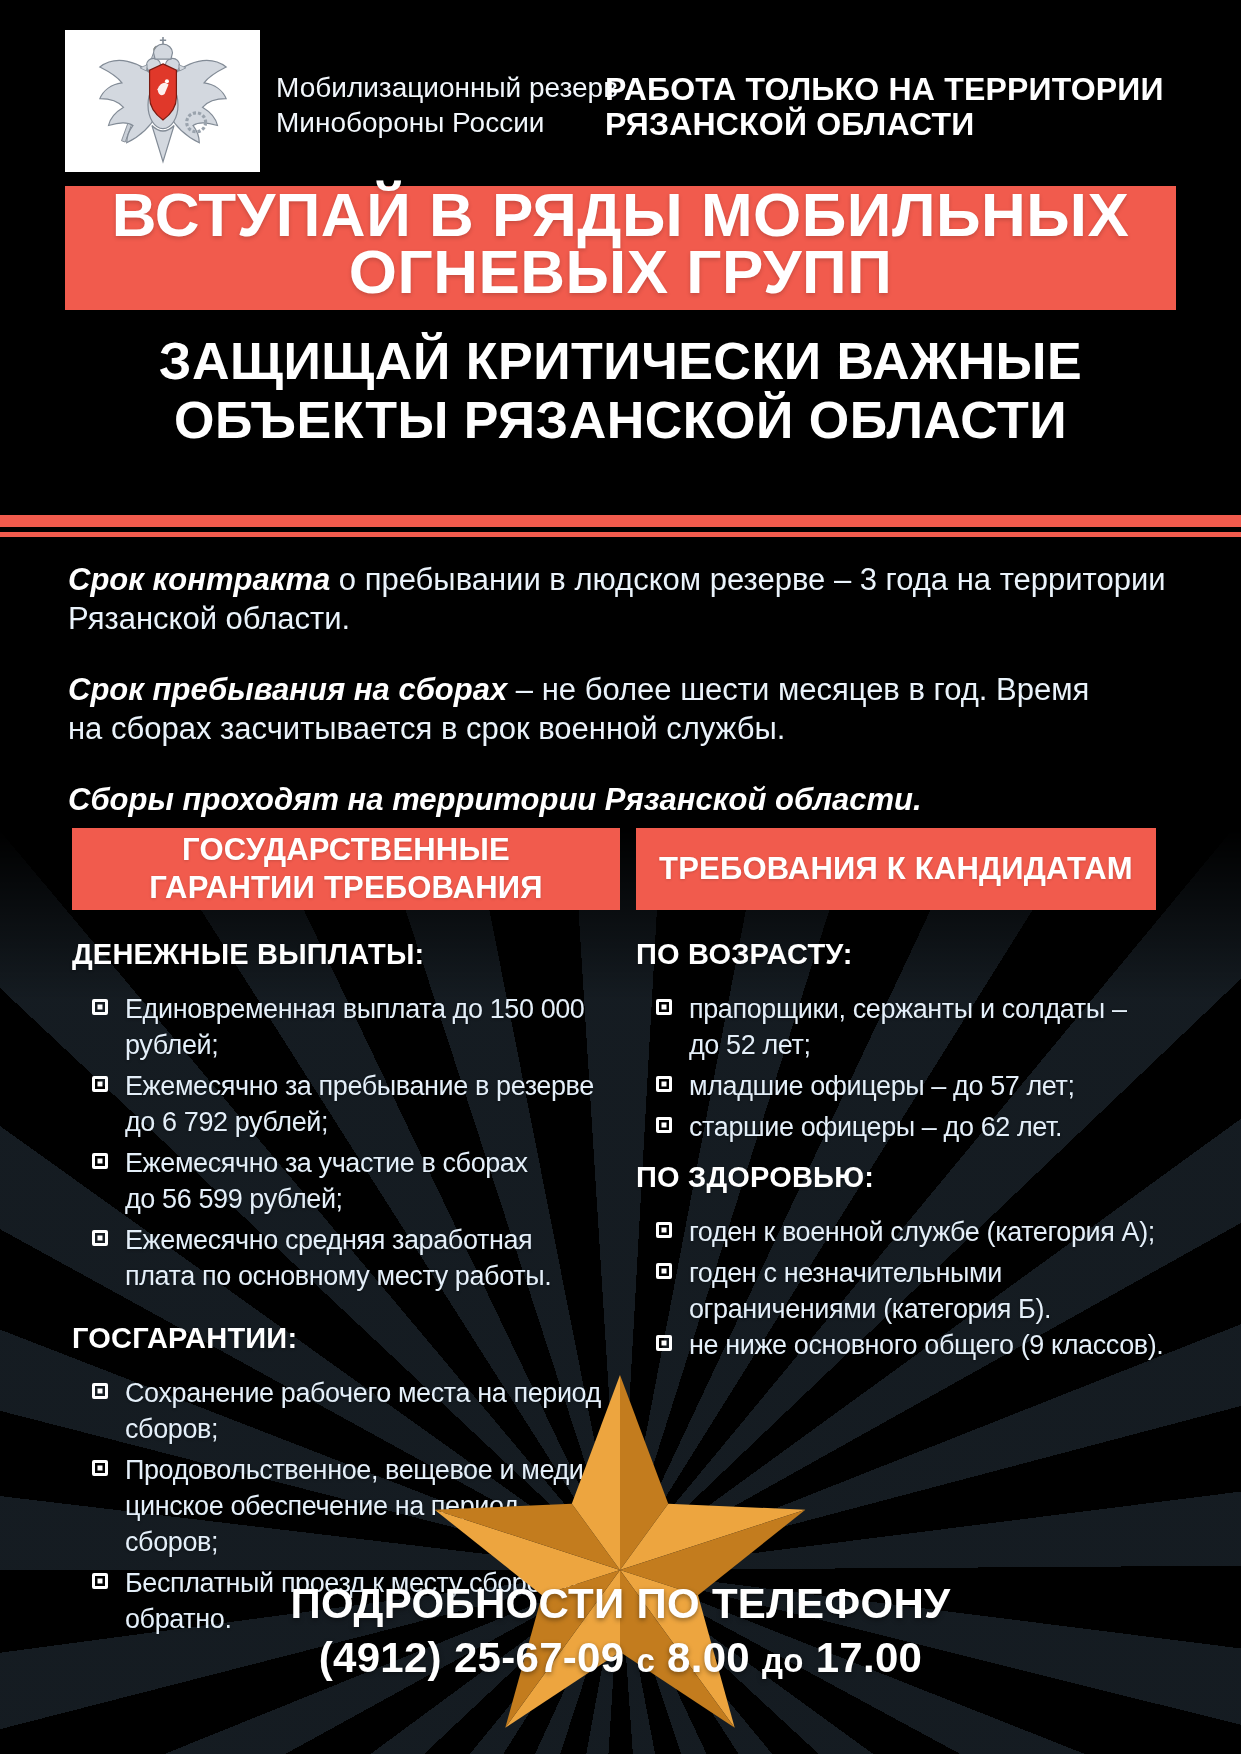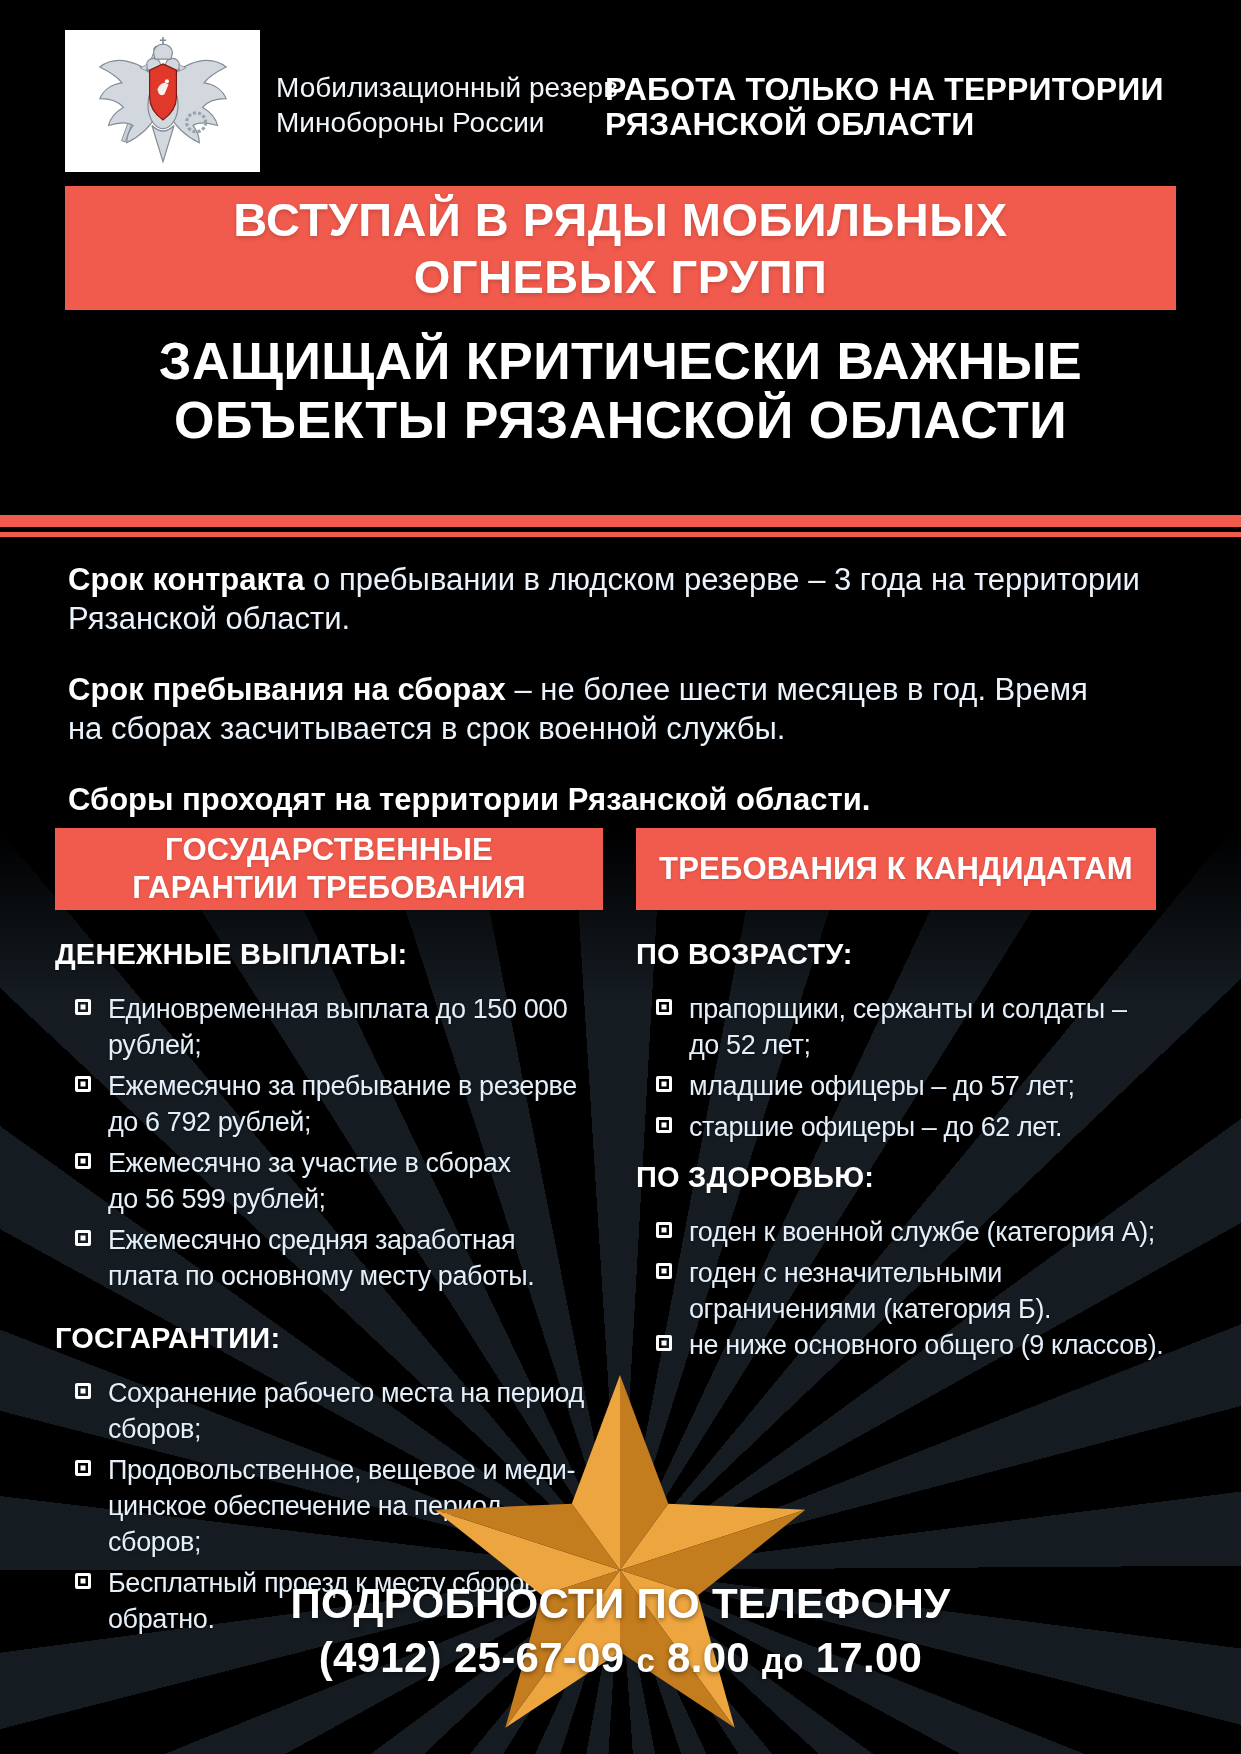--- a/index.html
+++ b/index.html
@@ -29,40 +29,40 @@
     font-size:28px; line-height:35px; color:#f2f7fc;
   }
   .territory-text {
     position:absolute; left:605px; top:72px;
     font-size:32px; line-height:35px; font-weight:bold; letter-spacing:.2px;
   }
   
   .banner {
     position:absolute; left:65px; top:186px; width:1111px; height:124px;
     background:#F15B4D; text-align:center;
-    display:flex; flex-direction:column; justify-content:center;
-    font-weight:bold; font-size:47px; line-height:57px; letter-spacing:.5px;
+    display:flex; flex-direction:column; 
+    font-weight:bold; font-size:62px; line-height:57px; letter-spacing:.5px;
     text-shadow:0 2px 4px rgba(0,0,0,.18);
   }
   .headline {
     position:absolute; left:0; top:332px; width:1241px; text-align:center;
     font-weight:bold; font-size:52px; line-height:59px; letter-spacing:.5px;
     text-shadow:0 3px 8px rgba(0,0,0,.35);
   }
   .divider-thick { position:absolute; left:0; top:515px; width:1241px; height:12px; background:#F15B4D; }
   .divider-thin  { position:absolute; left:0; top:532px; width:1241px; height:5px;  background:#F15B4D; }
   
   .paragraphs { position:absolute; left:68px; top:560px; width:1110px; }
   .para { font-size:31px; line-height:39px; color:#EAF3FB; margin-bottom:32px;
           text-shadow:0 1px 3px rgba(0,0,0,.3); }
-  .para b { color:#ffffff; }
+  .para b { color:#ffffff;font-style:italic; }
   .para .rest { white-space:pre-line; }
   
   .col { position:absolute; top:828px; }
-  .col-left  { left:55px;  width:548px; }
+  .col-left  { left:72px;  width:548px; }
   .col-right { left:636px; width:540px; }
   .red-box {
     background:#F15B4D; text-align:center; font-weight:bold;
     font-size:31px; line-height:38px; letter-spacing:.2px;
     display:flex; flex-direction:column; justify-content:center;
     height:82px; text-shadow:0 1px 3px rgba(0,0,0,.15);
   }
   .col-right .red-box { width:520px; }
   .section-title {
     font-weight:bold; font-size:29px; letter-spacing:.2px; color:#fff;

